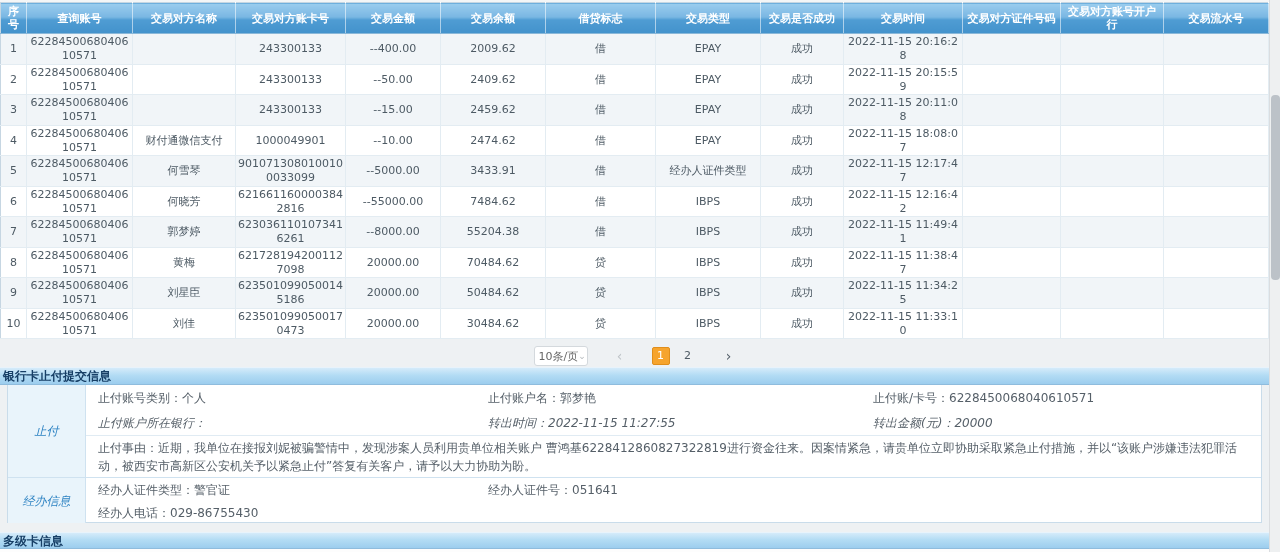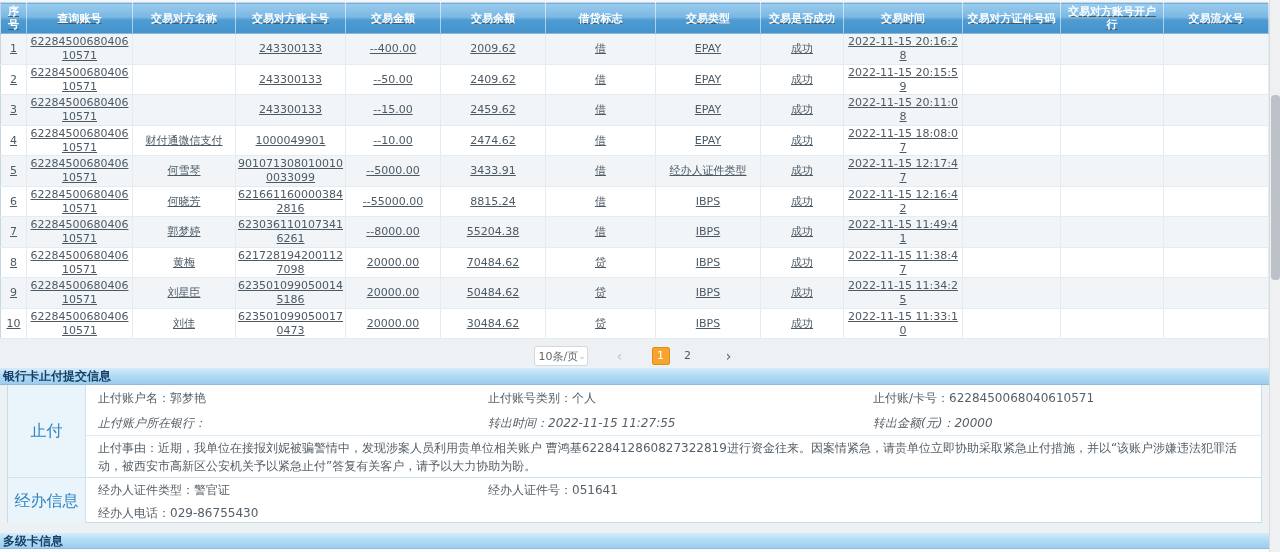--- a/index.html
+++ b/index.html
@@ -12,21 +12,21 @@
   .content { position:absolute; left:0; top:0; width:1269px; height:552px; display:flex; flex-direction:column; }
 
   
   .vscroll { position:absolute; right:0; top:0; width:11px; height:552px; background:#eef0f1; border-left:1px solid #dadde0; }
   .vscroll .thumb { position:absolute; left:1px; width:9px; top:95px; height:185px; background:#bcc2c8; border-radius:4px; }
 
   .top-strip { height:4px; background:#f4f6f7; }
 
   
   table { border-collapse:collapse; table-layout:fixed; background:#fff; }
-  .tx-table { width:1268px; height:246px; border:1px solid #c6d6e2;text-decoration:underline; }
+  .tx-table { width:1268px; height:246px; border:1px solid #c6d6e2; }
   th {
     background:linear-gradient(180deg,#9bcdee 0%,#7ab7e3 45%,#4f9cd3 55%,#4392cc 100%);
     color:#fff; font-weight:bold; font-size:11px; text-align:center;
     border-right:1px solid rgba(255,255,255,.55); border-bottom:1px solid #8ab8d9;
     padding:2px 3px; line-height:1.2; word-break:break-all;
   }
   .tx-table th { height:26px; }
   td {
     text-align:center; border-right:1px solid #e3ecf2; border-bottom:1px solid #e3ecf2;
     padding:1px 2px; line-height:1.25; word-break:break-all; color:#4d5a64;
@@ -60,21 +60,21 @@
     color:#173f66; font-weight:bold; font-size:12px; line-height:15px;
   }
   .bar2 { height:17px; }
 
   
   .sp-body { height:138px; background:#fff; margin:0 7px; border:1px solid #c9dcea; border-top:none; display:flex; flex-direction:column; font-size:12px; }
   .sp-group { display:flex; }
   .sp-group + .sp-group { border-top:1px solid #cfe2f0; }
   .sp-label {
     width:78px; flex:0 0 78px; background:#e9f4fb; border-right:1px solid #cfe2f0;
-    color:#2e83c3; display:flex; align-items:center; justify-content:center; font-size:16px;
+    color:#2e83c3; display:flex; align-items:center; justify-content:center; font-size:12px;font-style:italic;
   }
   .sp-fields { flex:1; display:flex; flex-direction:column; }
   .f-row { display:grid; grid-template-columns:390px 385px 1fr; align-items:center; padding-left:12px; }
   .g1 .f-row { height:26px; }
   .g1 .f-row.r2 { height:24px;font-style:italic; }
   .g2 .f-row { height:25px; }
   .g2 .f-row.r4 { height:21px; }
   .field { color:#555f68; white-space:nowrap; overflow:hidden; }
   .reason { height:42px; border-top:1px solid #e0ebf3; padding:3px 14px 0 12px; line-height:1.5; color:#555f68; }
 
@@ -207,21 +207,21 @@
             <td></td>
             <td></td>
           </tr>
 
           <tr>
             <td>6</td>
             <td>6228450068040610571</td>
             <td>何晓芳</td>
             <td>6216611600003842816</td>
             <td>--55000.00</td>
-            <td>8815.24</td>
+            <td>7484.62</td>
             <td>借</td>
             <td>IBPS</td>
             <td>成功</td>
             <td>2022-11-15 12:16:42</td>
             <td></td>
             <td></td>
             <td></td>
           </tr>
 
           <tr>
@@ -306,22 +306,22 @@
       </div>
     </div>
 
     <div class="section-bar">银行卡止付提交信息</div>
     <div class="sp-body">
       <div class="sp-group g1">
         <div class="sp-label">止付</div>
         <div class="sp-fields">
           <div class="f-row r1">
 
-          <span class="field"><span>止付账户名：</span><span>郭梦艳</span></span>
-              <span class="field"><span>止付账号类别：</span><span>个人</span></span>
+          <span class="field"><span>止付账号类别：</span><span>个人</span></span>
+              <span class="field"><span>止付账户名：</span><span>郭梦艳</span></span>
               <span class="field"><span>止付账/卡号：</span><span>6228450068040610571</span></span>
             </div>
           <div class="f-row r2">
 
           <span class="field"><span>止付账户所在银行：</span><span></span></span>
               <span class="field"><span>转出时间：</span><span>2022-11-15 11:27:55</span></span>
               <span class="field"><span>转出金额(元)：</span><span>20000</span></span>
             </div>
           <div class="reason">止付事由：近期，我单位在接报刘妮被骗警情中，发现涉案人员利用贵单位相关账户 曹鸿基6228412860827322819进行资金往来。因案情紧急，请贵单位立即协助采取紧急止付措施，并以“该账户涉嫌违法犯罪活动，被西安市高新区公安机关予以紧急止付”答复有关客户，请予以大力协助为盼。</div>
         </div>

